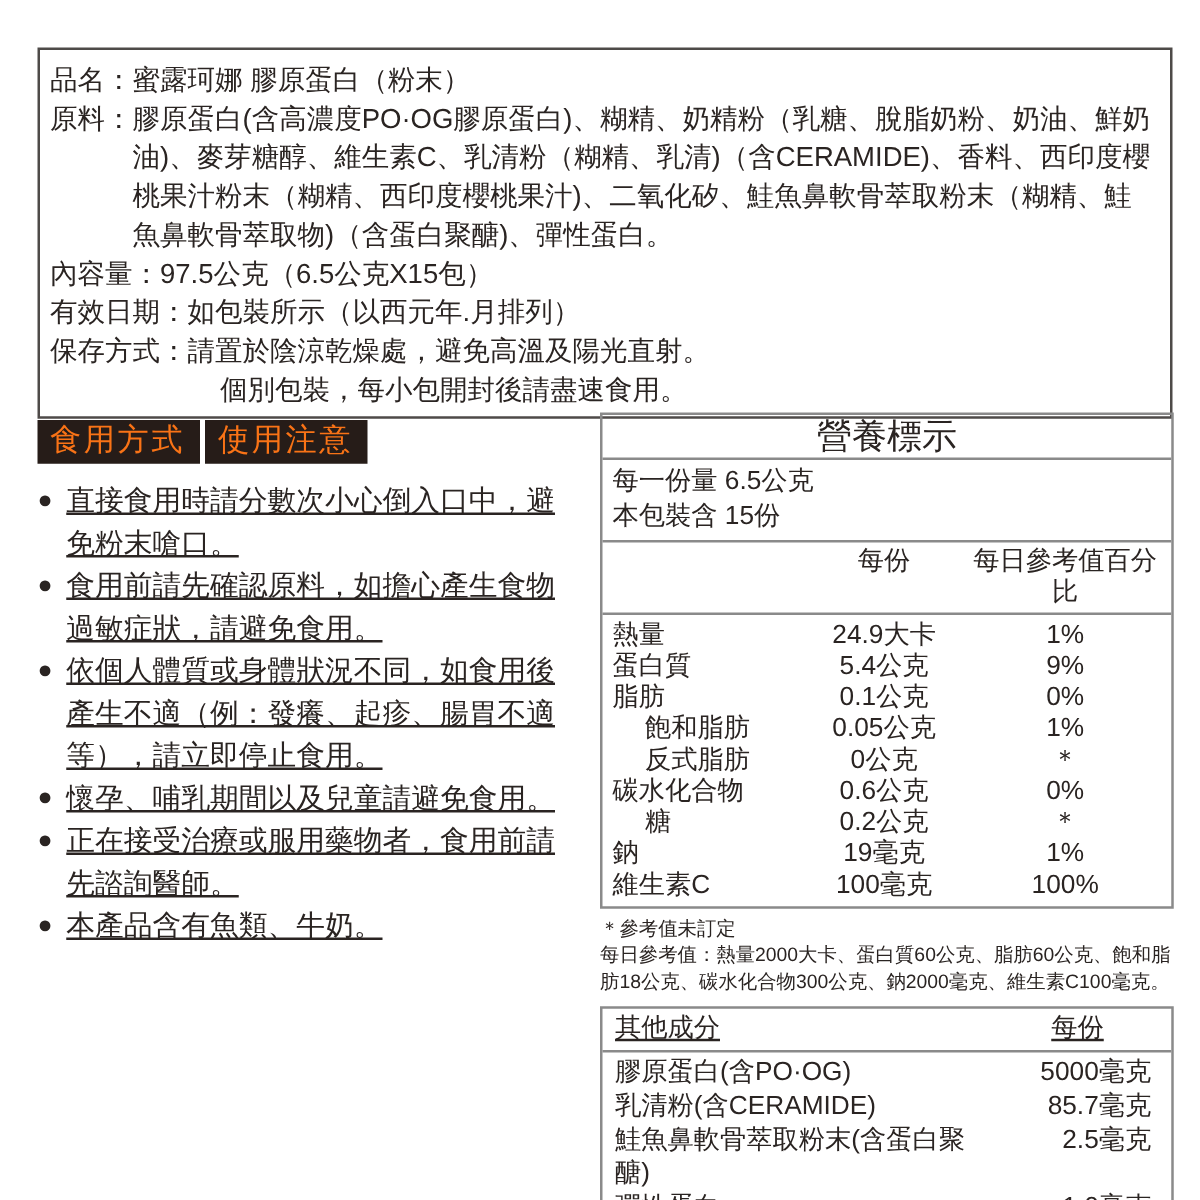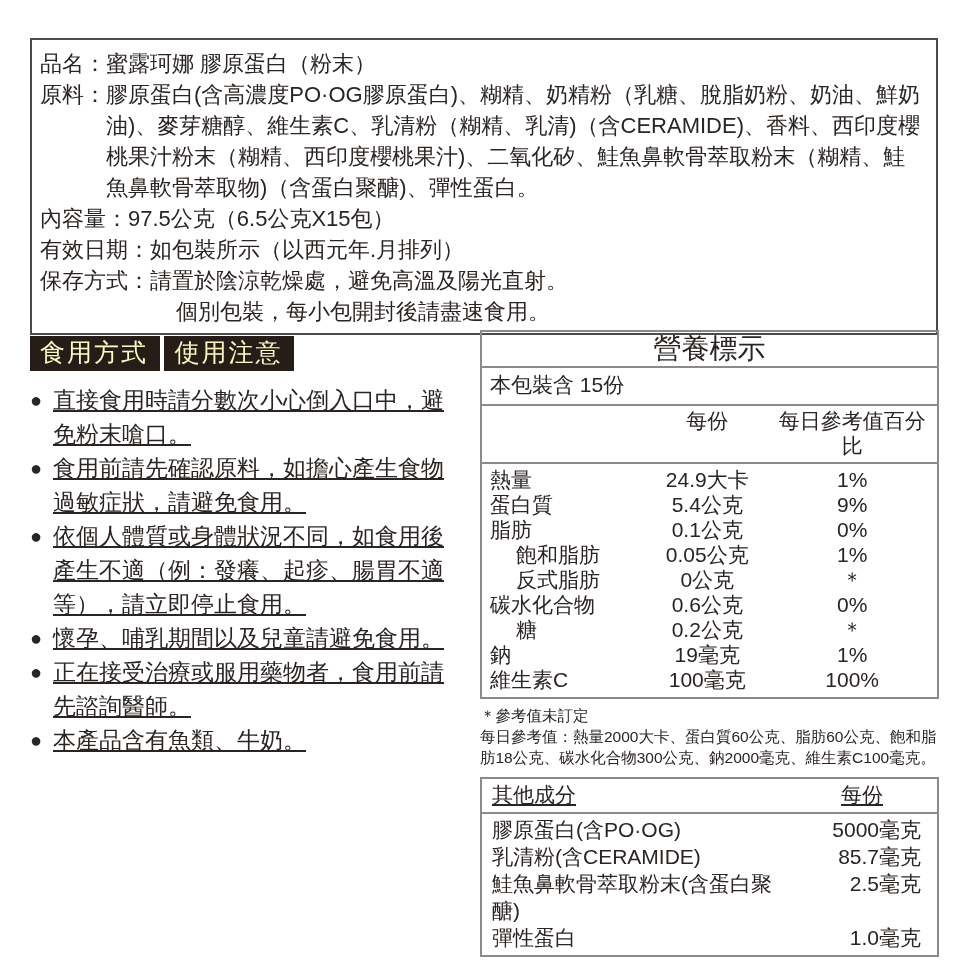--- a/index.html
+++ b/index.html
@@ -19,21 +19,21 @@
     font-size:22px;line-height:31px;
   }
   .info-row{display:flex;}
   .info-label{flex:none;white-space:nowrap;}
   .info-value{flex:1;}
   .info-value .line2{padding-left:26px;}
 
   
   .left-col{position:absolute;left:30px;top:336px;width:436px;}
   .badge{
-    display:inline-block;background:#261c18;color:#fef9c3;
+    display:inline-block;background:#261c18;color:#f97316;
     font-size:25px;line-height:25px;padding:4px 12px 6px 10px;letter-spacing:2px;
   }
   .usage-text{font-size:23px;line-height:34px;margin:10px 0 16px 0;}
   .caution-list{margin-top:12px;font-size:23px;line-height:34px;}
   .note-item{display:flex;}
   .note-bullet{flex:none;width:23px;font-size:20px;}
   .note-text{flex:1;text-decoration:underline;}
 
   
   .right-col{position:absolute;left:480px;top:330px;width:459px;}
@@ -130,20 +130,21 @@
         <span class="note-text">本產品含有魚類、牛奶。</span>
       </div>
     </div>
   </div>
 
   <div class="right-col">
 
     <div class="nutrition-table">
       <div class="nt-title">營養標示</div>
       <div class="nt-serving">
+        <div>每一份量 6.5公克</div>
         <div>本包裝含 15份</div>
       </div>
       <div class="nt-colhead">
         <span class="c-name"></span>
         <span class="c-amt">每份</span>
         <span class="c-dv">每日參考值百分比</span>
       </div>
       <div class="nt-body">
         <div class="nt-row">
           <span class="c-name">熱量</span>

